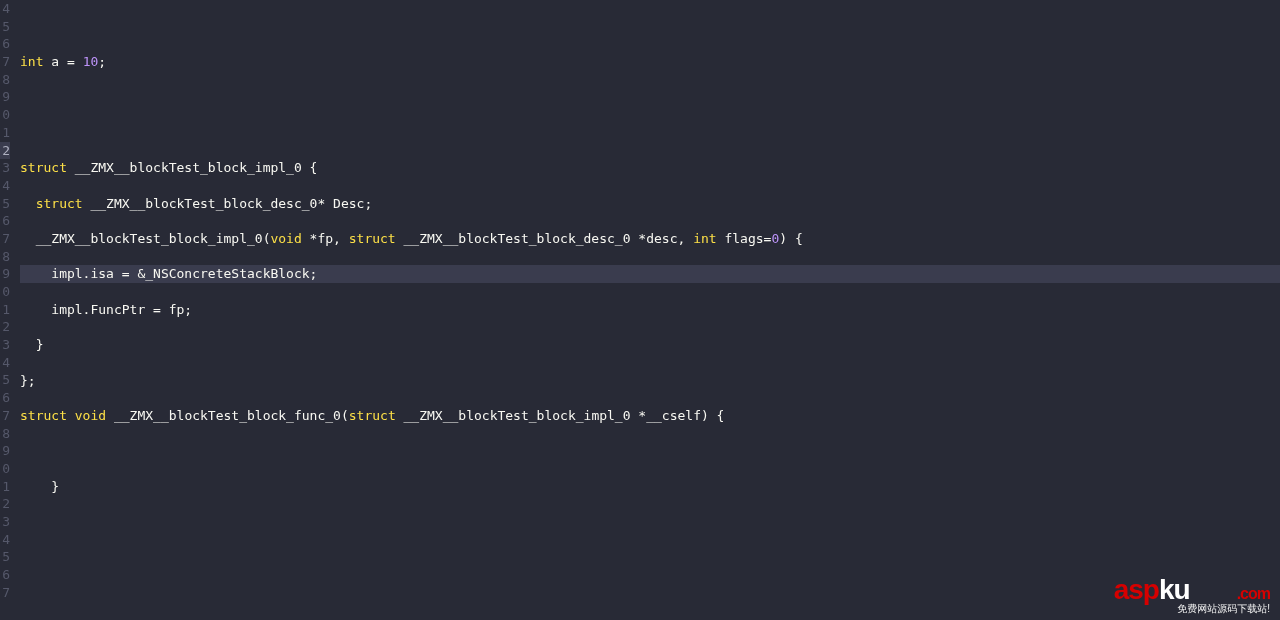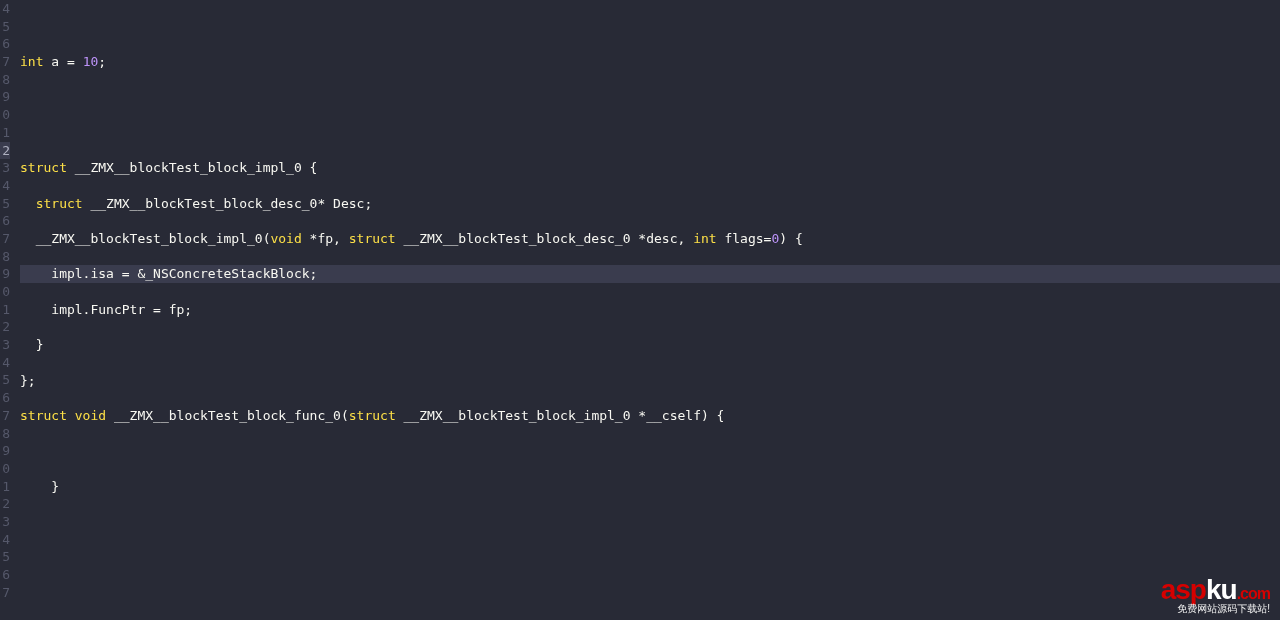--- a/index.html
+++ b/index.html
@@ -31,21 +31,21 @@
   .wm {
     position: fixed;
     right: 10px;
     bottom: 2px;
     text-align: right;
     pointer-events: none;
   }
   .wm .big { font-size: 28px; font-weight: 800; font-family: Arial, sans-serif; letter-spacing: -1px; }
   .wm .a1 { color: #d60000; }
   .wm .a2 { color: #ffffff; }
-  .wm .a3 { color: #d60000; font-size: 16px; vertical-align: baseline; }
+  .wm .a3 { color: #d60000; font-size: 16px; vertical-align: baseline; padding-left: 47px; }
   .wm .sub { font-size: 10px; color: #eee; font-family: Arial, sans-serif; margin-top:-2px;}
 </style>
 </head>
 <body>
 
 <div class="editor">
   <div class="gutter" id="gutter">
       <div class="line">4</div>
       <div class="line">5</div>
       <div class="line">6</div>

